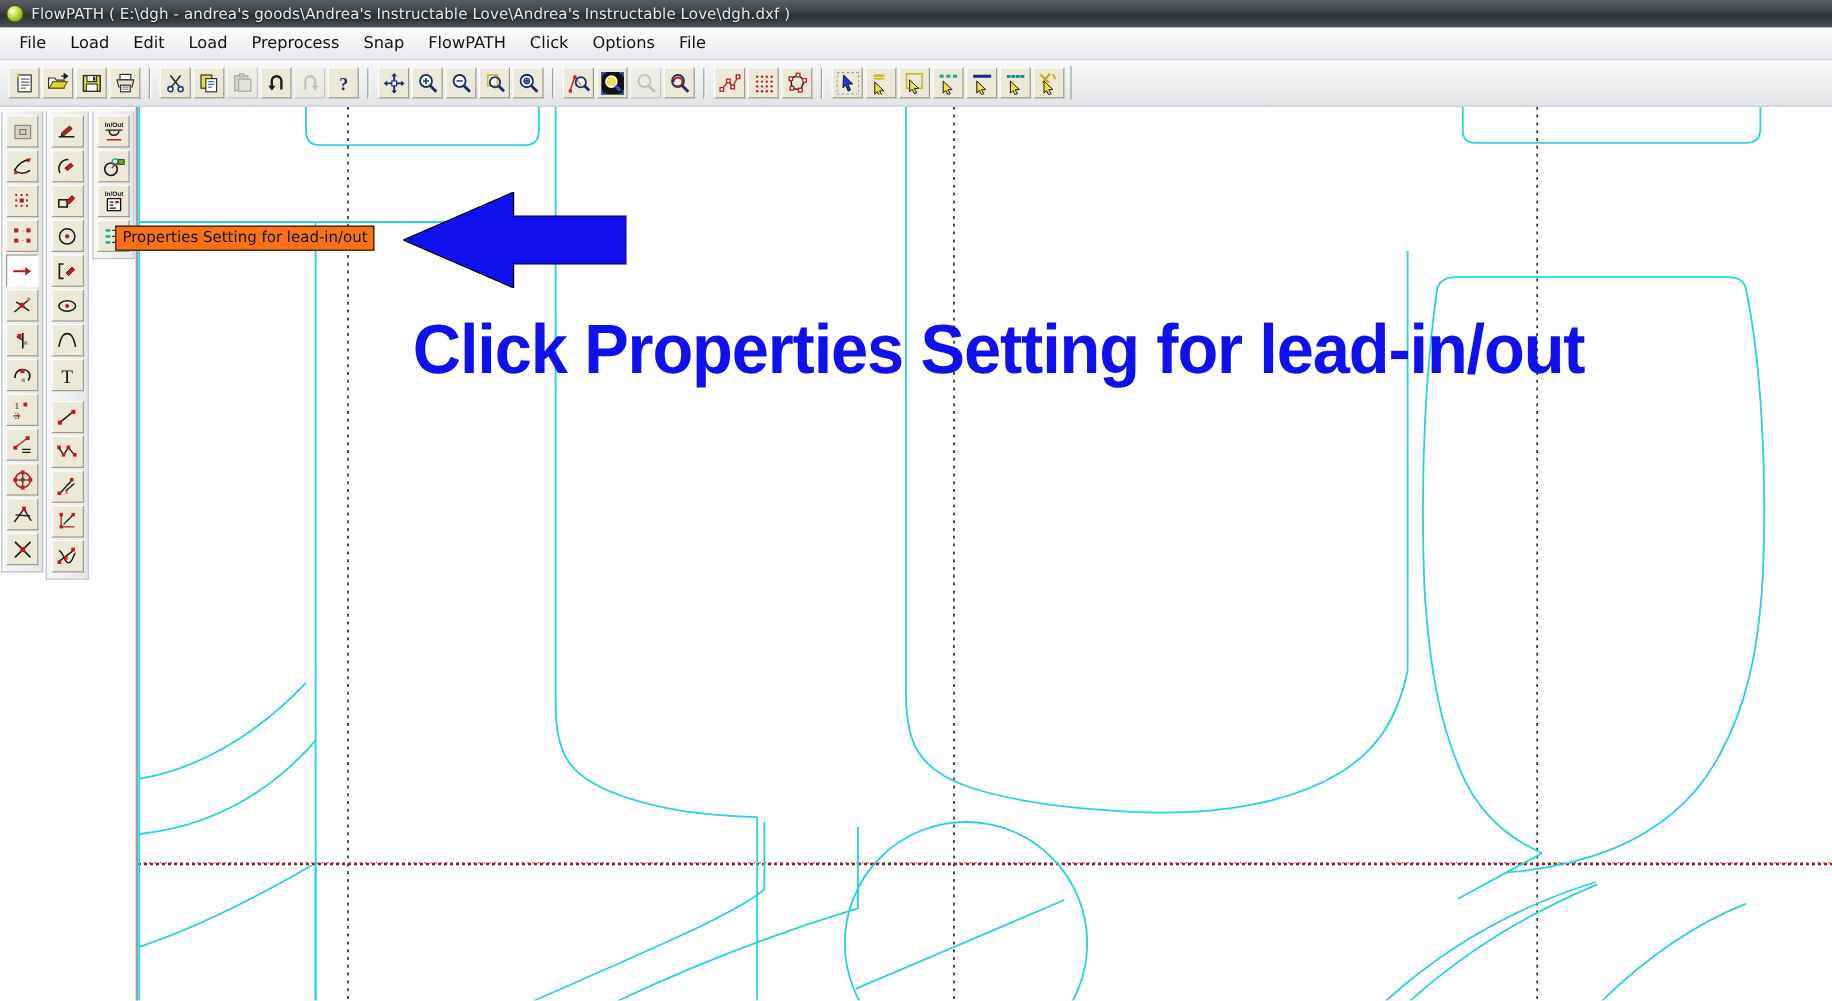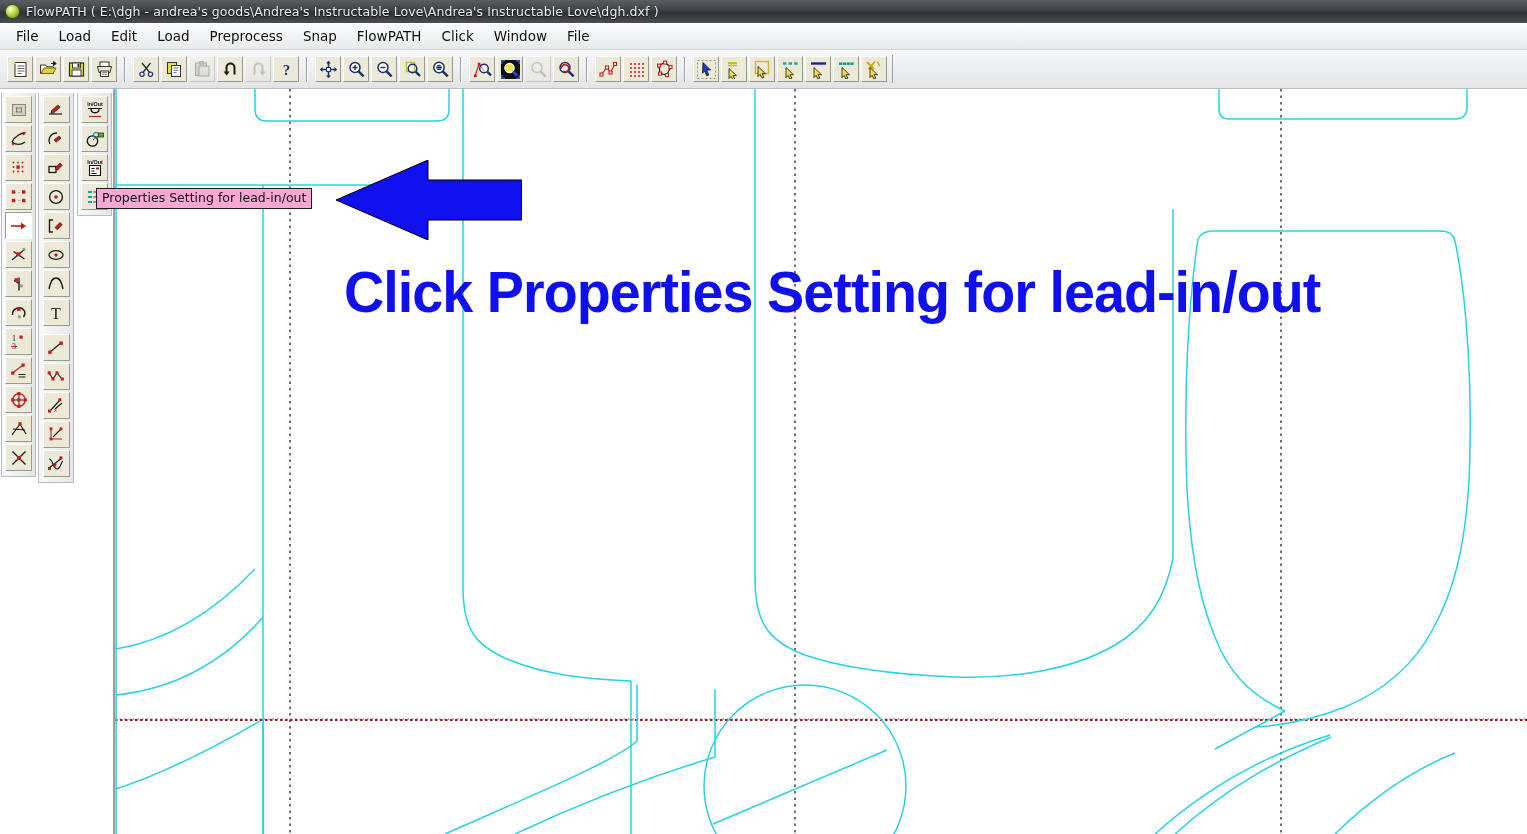--- a/index.html
+++ b/index.html
@@ -98,21 +98,21 @@
     width: 1414px; height: 745px;
     background: #ffffff;
     border-left: 2px solid #9aa0a6;
     overflow: hidden;
   }
   .canvas svg { display: block; }
 
   
   .tooltip {
     position: absolute; left: 96px; top: 188px;
-    background: #f9a8d4; border: 1px solid #1d1d1d;
+    background: #f97316; border: 1px solid #1d1d1d;
     font-size: 12.5px; color: #111111;
     padding: 2px 5px 3px 5px; white-space: nowrap;
     font-family: "DejaVu Sans", sans-serif;
     z-index: 40; line-height: 14px;
   }
 
   
   .anno-arrow { position: absolute; left: 336px; top: 160px; z-index: 45; }
   .anno-text {
     position: absolute; left: 344px; top: 258px; z-index: 45;
@@ -134,21 +134,21 @@
 
   <div class="menubar">
     <div class="menu-item">File</div>
     <div class="menu-item">Load</div>
     <div class="menu-item">Edit</div>
     <div class="menu-item">Load</div>
     <div class="menu-item">Preprocess</div>
     <div class="menu-item">Snap</div>
     <div class="menu-item">FlowPATH</div>
     <div class="menu-item">Click</div>
-    <div class="menu-item">Window</div>
+    <div class="menu-item">Options</div>
     <div class="menu-item">File</div>
   </div>
 
   <div class="toolbar-top">
 
     <div class="tb-group">
       <div class="tbtn">
         <svg width="19" height="19" viewBox="0 0 19 19">
           <rect x="4" y="2.5" width="11" height="14" fill="#fff" stroke="#333" stroke-width="1"></rect>
           <path d="M6.5 6h7M6.5 8.5h7M6.5 11h7M6.5 13.5h4" stroke="#666" stroke-width="1"></path>

